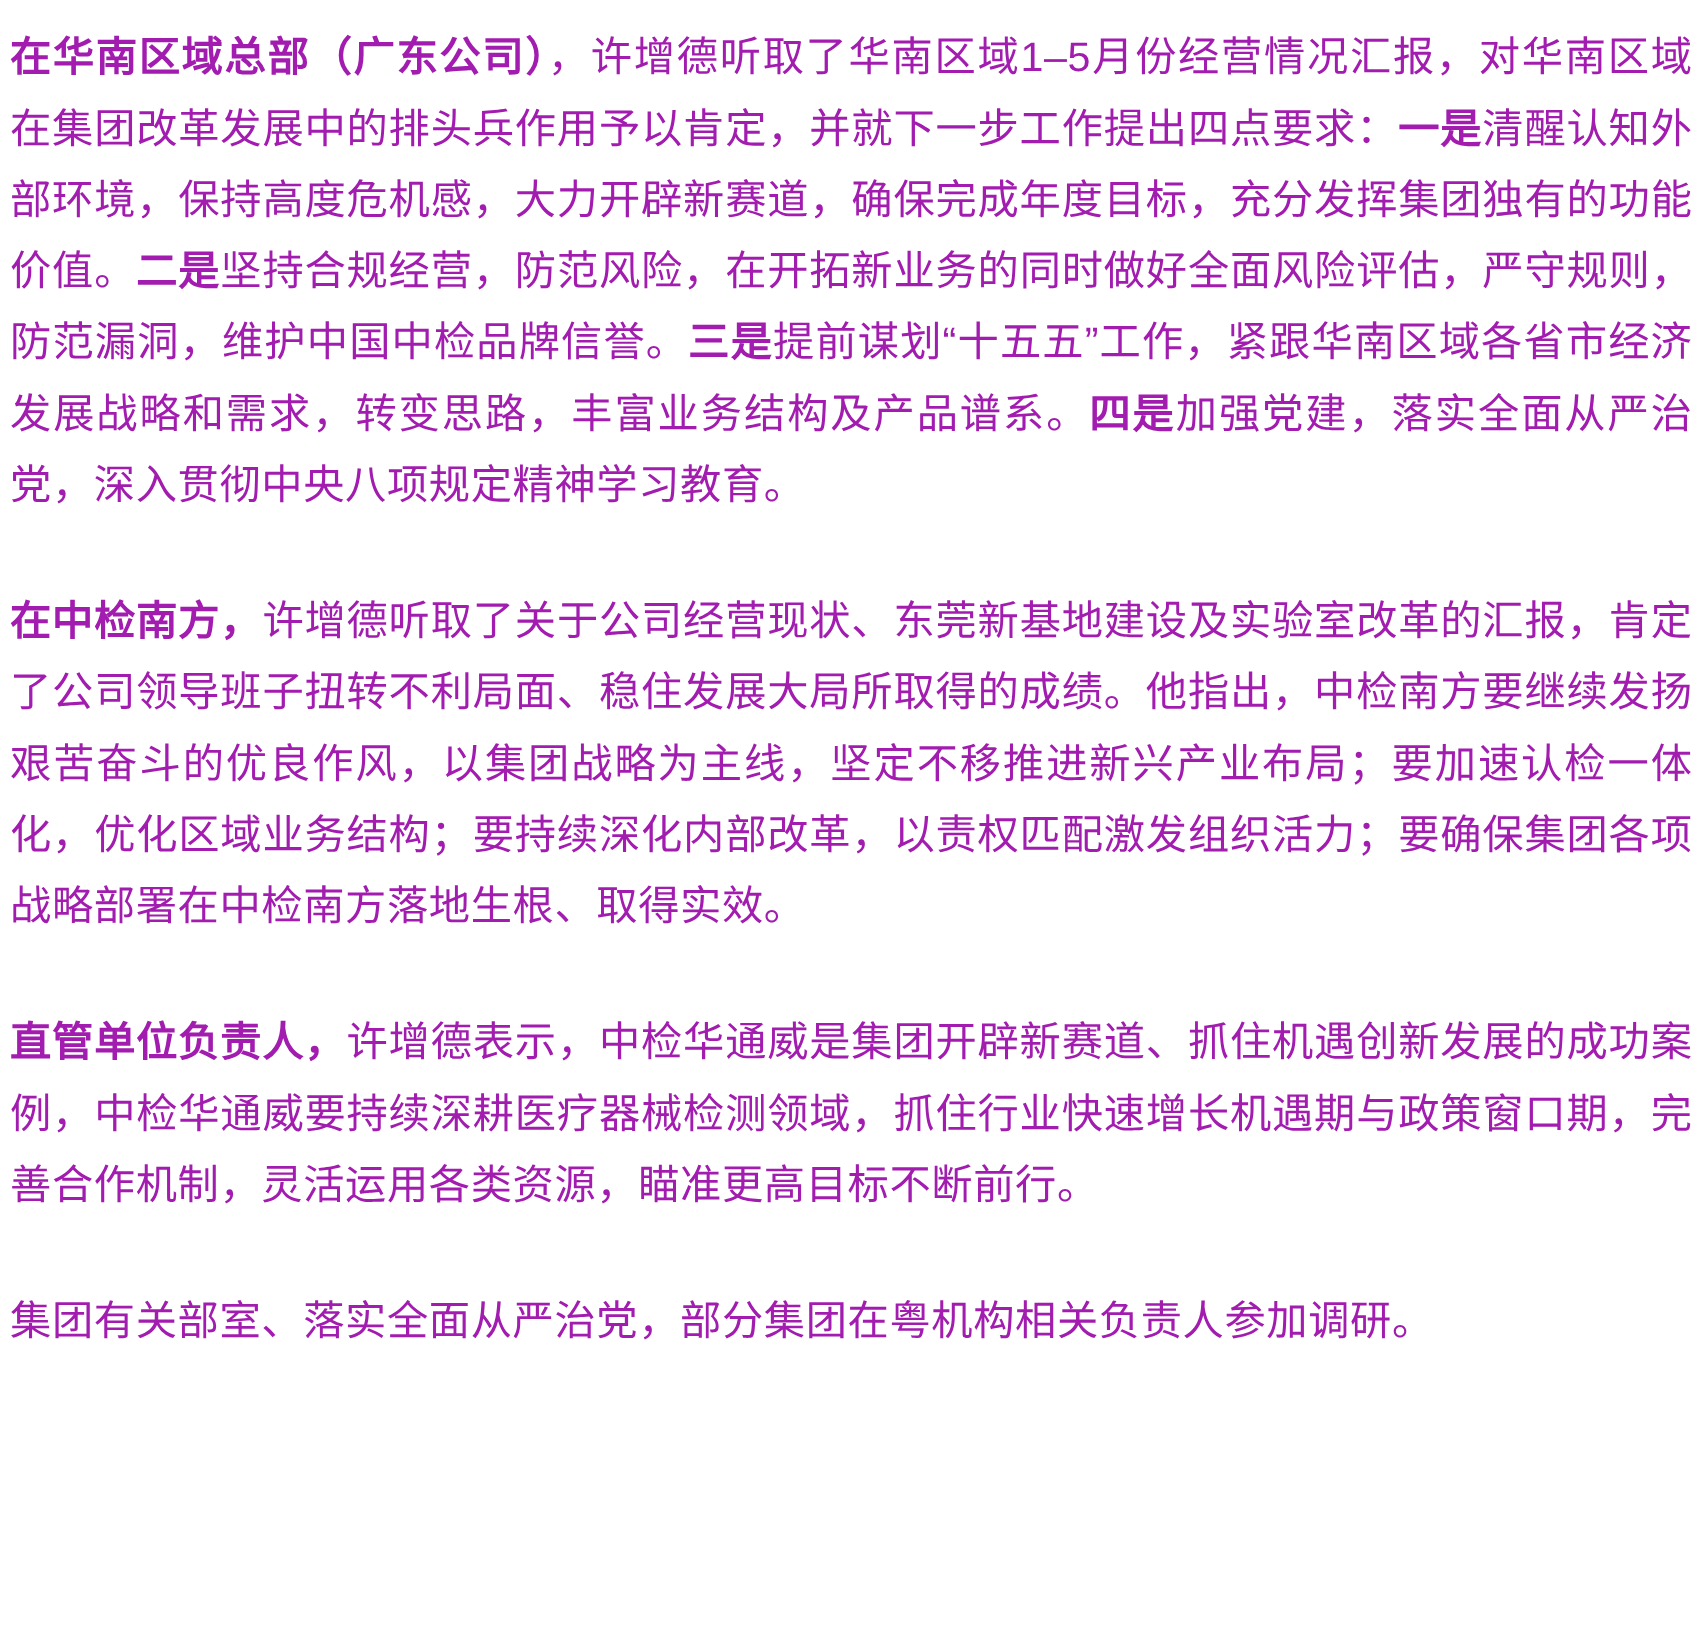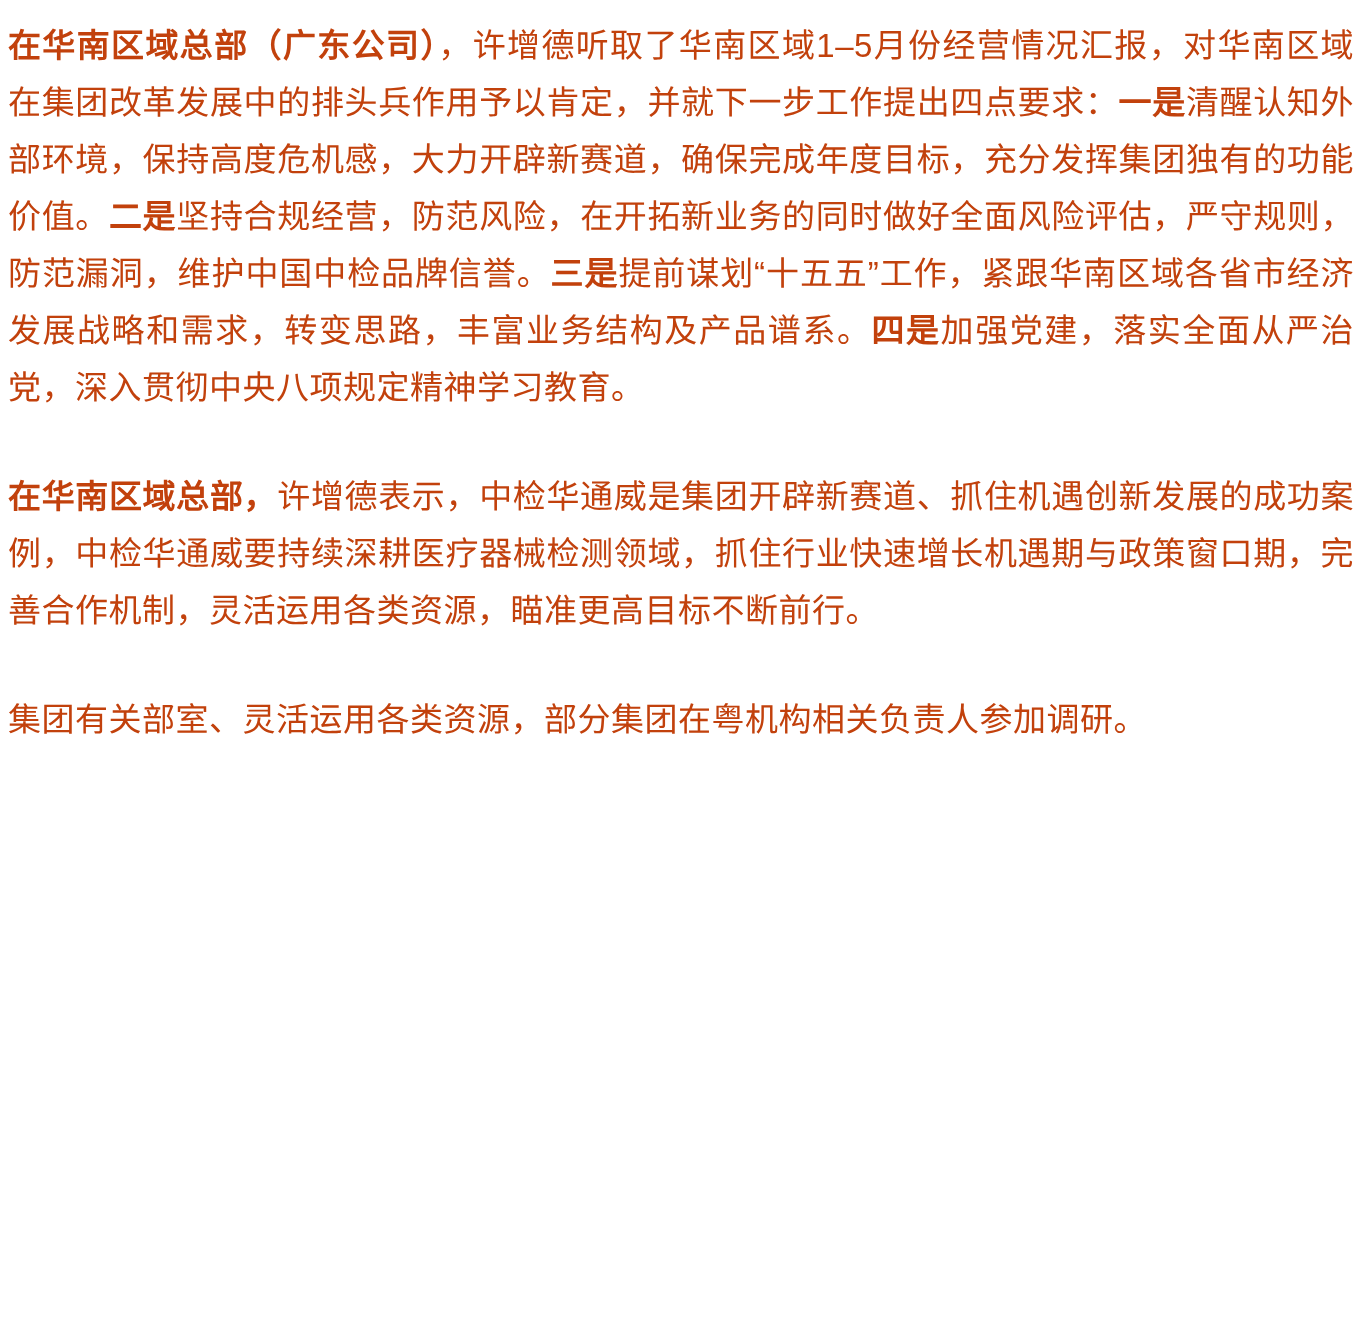--- a/index.html
+++ b/index.html
@@ -19,36 +19,37 @@
     width: 1362px;
     padding: 17px 8px 40px 8px;
   }
   .article p {
     margin: 0 0 52px 0;
     font-size: 33px;
     line-height: 57px;
     letter-spacing: 0.5px;
     text-align: justify;
     text-justify: inter-ideograph;
-    color: #c2410c;
+    color: #a21caf;
     word-break: break-all;
   }
   .article p:last-child {
     margin-bottom: 0;
   }
   .b {
     font-weight: 700;
   }
 </style>
 </head>
 <body>
 
 <div class="article">
 
   <p><span class="b">在华南区域总部（广东公司）</span><span>，许增德听取了华南区域1–5月份经营情况汇报，对华南区域在集团改革发展中的排头兵作用予以肯定，并就下一步工作提出四点要求：</span><span class="b">一是</span><span>清醒认知外部环境，保持高度危机感，大力开辟新赛道，确保完成年度目标，充分发挥集团独有的功能价值。</span><span class="b">二是</span><span>坚持合规经营，防范风险，在开拓新业务的同时做好全面风险评估，严守规则，防范漏洞，维护中国中检品牌信誉。</span><span class="b">三是</span><span>提前谋划“十五五”工作，紧跟华南区域各省市经济发展战略和需求，转变思路，丰富业务结构及产品谱系。</span><span class="b">四是</span><span>加强党建，落实全面从严治党，深入贯彻中央八项规定精神学习教育。</span></p>
 
+  <p><span class="b">在中检南方，</span><span>许增德听取了关于公司经营现状、东莞新基地建设及实验室改革的汇报，肯定了公司领导班子扭转不利局面、稳住发展大局所取得的成绩。他指出，中检南方要继续发扬艰苦奋斗的优良作风，以集团战略为主线，坚定不移推进新兴产业布局；要加速认检一体化，优化区域业务结构；要持续深化内部改革，以责权匹配激发组织活力；要确保集团各项战略部署在中检南方落地生根、取得实效。</span></p>
 
-  <p><span class="b">在华南区域总部，</span><span>许增德表示，中检华通威是集团开辟新赛道、抓住机遇创新发展的成功案例，中检华通威要持续深耕医疗器械检测领域，抓住行业快速增长机遇期与政策窗口期，完善合作机制，灵活运用各类资源，瞄准更高目标不断前行。</span></p>
+  <p><span class="b">直管单位负责人，</span><span>许增德表示，中检华通威是集团开辟新赛道、抓住机遇创新发展的成功案例，中检华通威要持续深耕医疗器械检测领域，抓住行业快速增长机遇期与政策窗口期，完善合作机制，灵活运用各类资源，瞄准更高目标不断前行。</span></p>
 
 
-  <p><span>集团有关部室、灵活运用各类资源，部分集团在粤机构相关负责人参加调研。</span></p>
+  <p><span>集团有关部室、落实全面从严治党，部分集团在粤机构相关负责人参加调研。</span></p>
 
 </div>
 
 </body></html>

